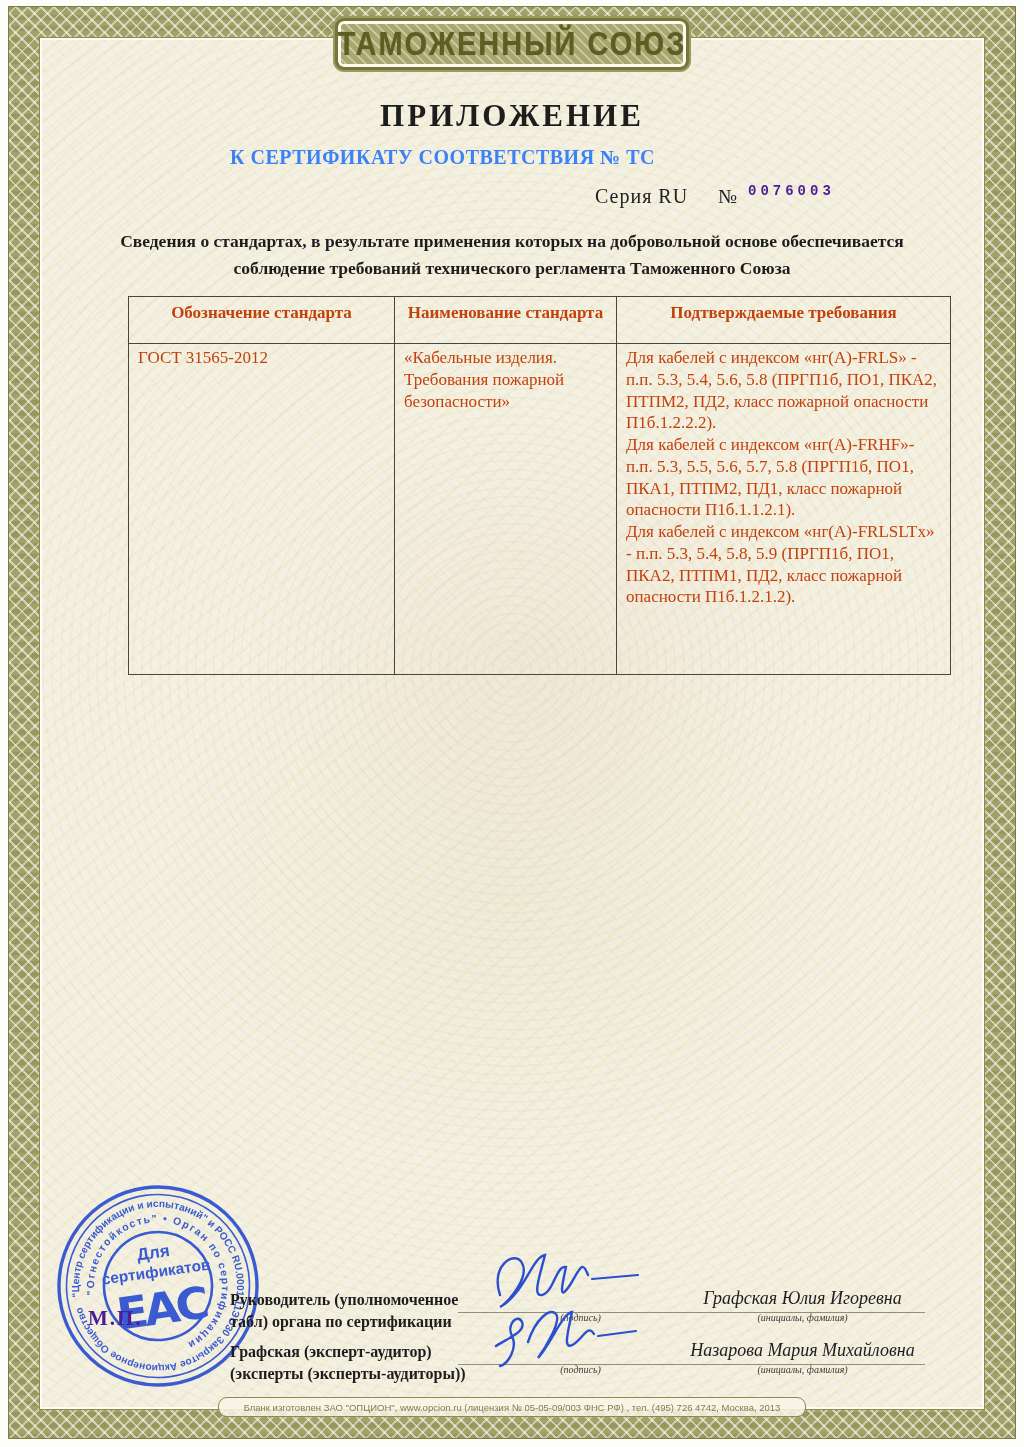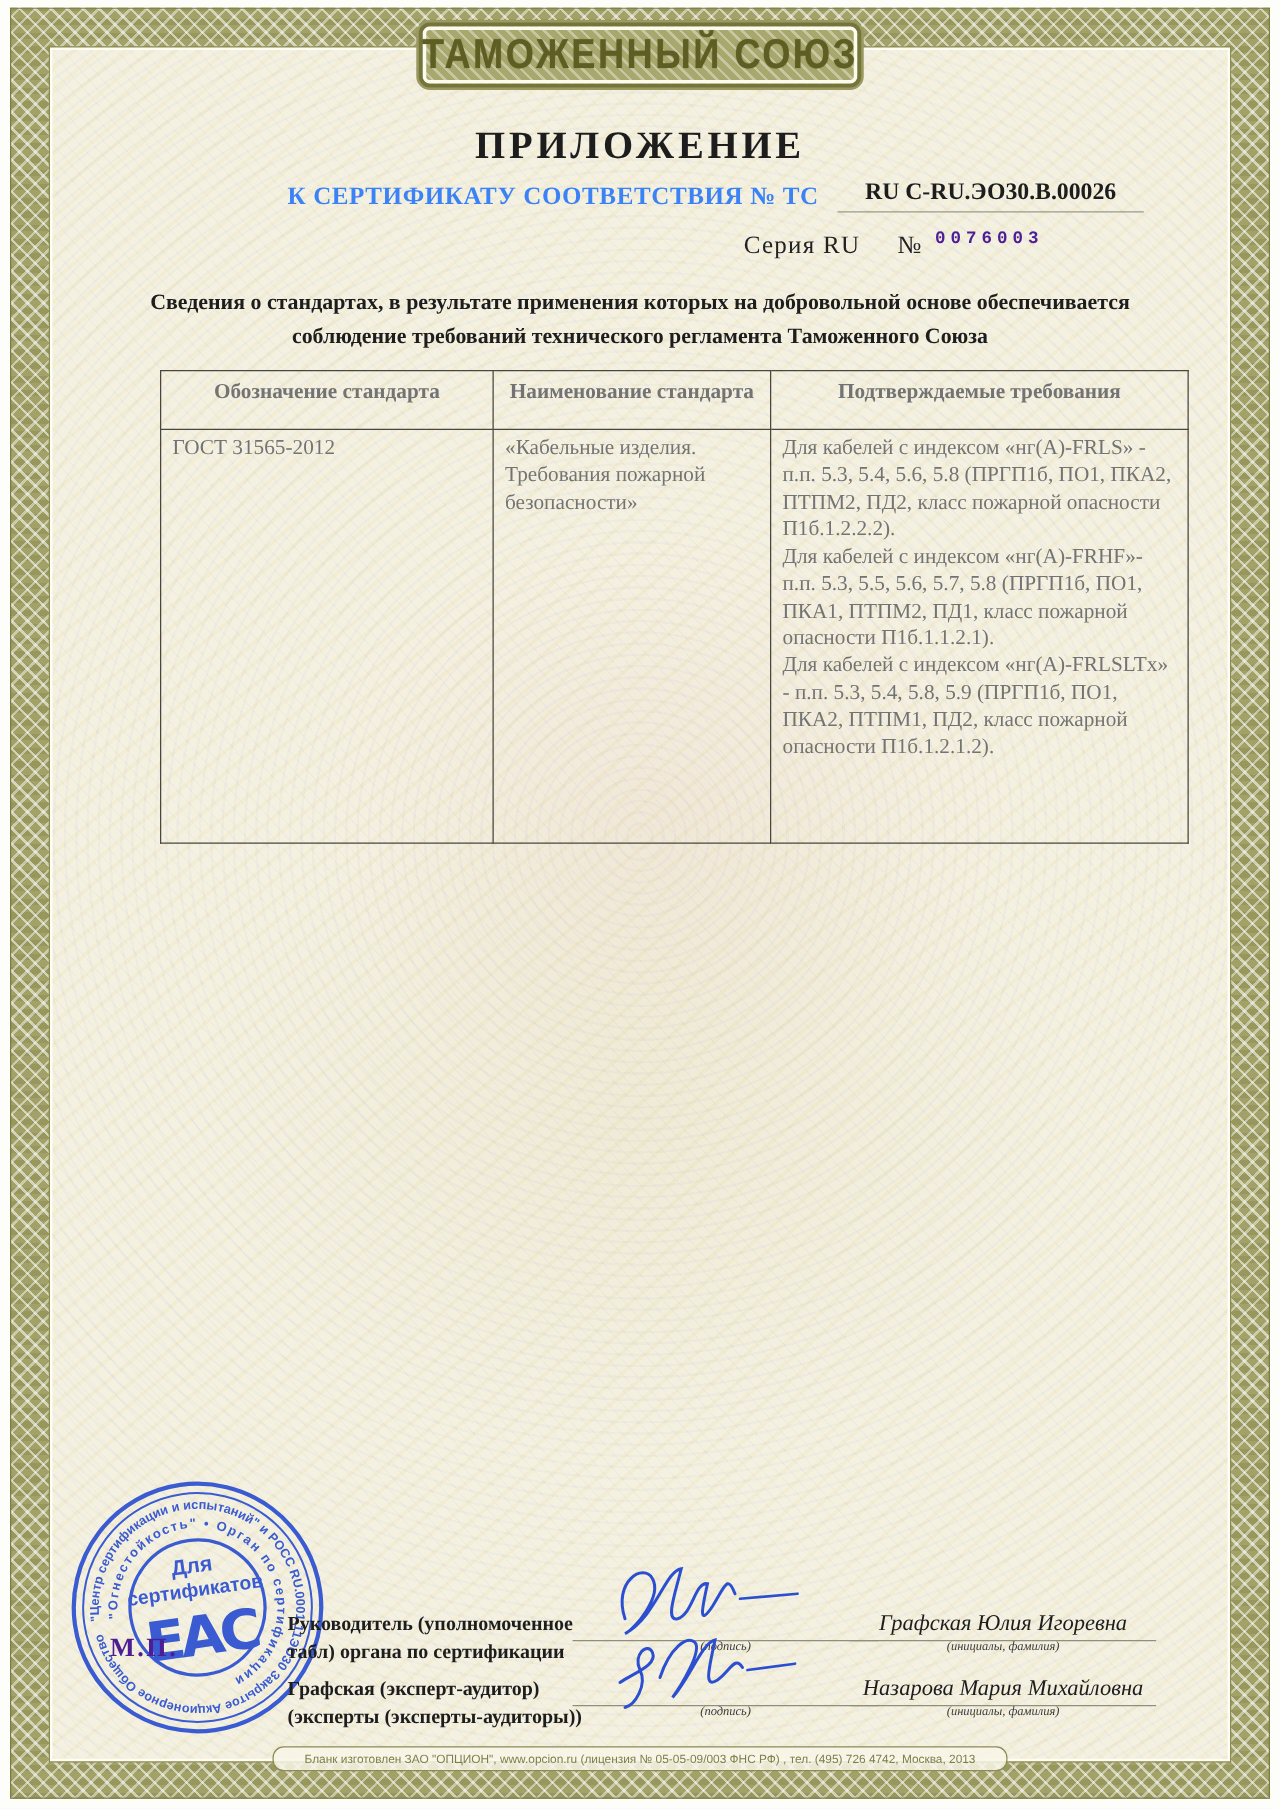--- a/index.html
+++ b/index.html
@@ -64,21 +64,21 @@
     color:#4c1d95;letter-spacing:4px;
   }
   .intro{
     position:absolute;left:87px;top:228px;width:850px;text-align:center;
     font-size:17.5px;font-weight:bold;line-height:1.57;color:#1d1d1d;
   }
   
   .stds-table{
     position:absolute;left:128px;top:296px;width:822px;
     border-collapse:collapse;table-layout:fixed;
-    font-size:17px;line-height:1.28;color:#737373;
+    font-size:17px;line-height:1.28;color:#c2410c;
   }
   .stds-table th,.stds-table td{
     border:1.6px solid #474740;vertical-align:top;
     padding:3px 9px 5px 9px;background:transparent;
   }
   .stds-table th{font-weight:bold;text-align:center;height:36px;padding-top:5px;}
   .col-1{width:266px;} .col-2{width:222px;} .col-3{width:334px;}
   .row-1 td{height:86px;}
   .row-2 td{height:322px;}
   .stds-table p{margin:0;}
@@ -115,21 +115,20 @@
 <div class="inner"></div>
 
 <div class="banner">
   <span>ТАМОЖЕННЫЙ СОЮЗ</span>
 </div>
 
 <div class="doc-title">ПРИЛОЖЕНИЕ</div>
 
 <div class="subtitle-row">
   <span class="subtitle">К СЕРТИФИКАТУ СООТВЕТСТВИЯ  № ТС</span>
-  <span class="cert-number">RU C-RU.ЭО30.В.00026</span>
 </div>
 
 <div class="series-row">
   <span class="series-label">Серия RU</span>
   <span class="series-no-sign">№</span>
   <span class="blank-number">0076003</span>
 </div>
 
 <div class="intro">Сведения о стандартах, в результате применения которых на добровольной основе обеспечивается соблюдение требований технического регламента Таможенного Союза</div>
 

